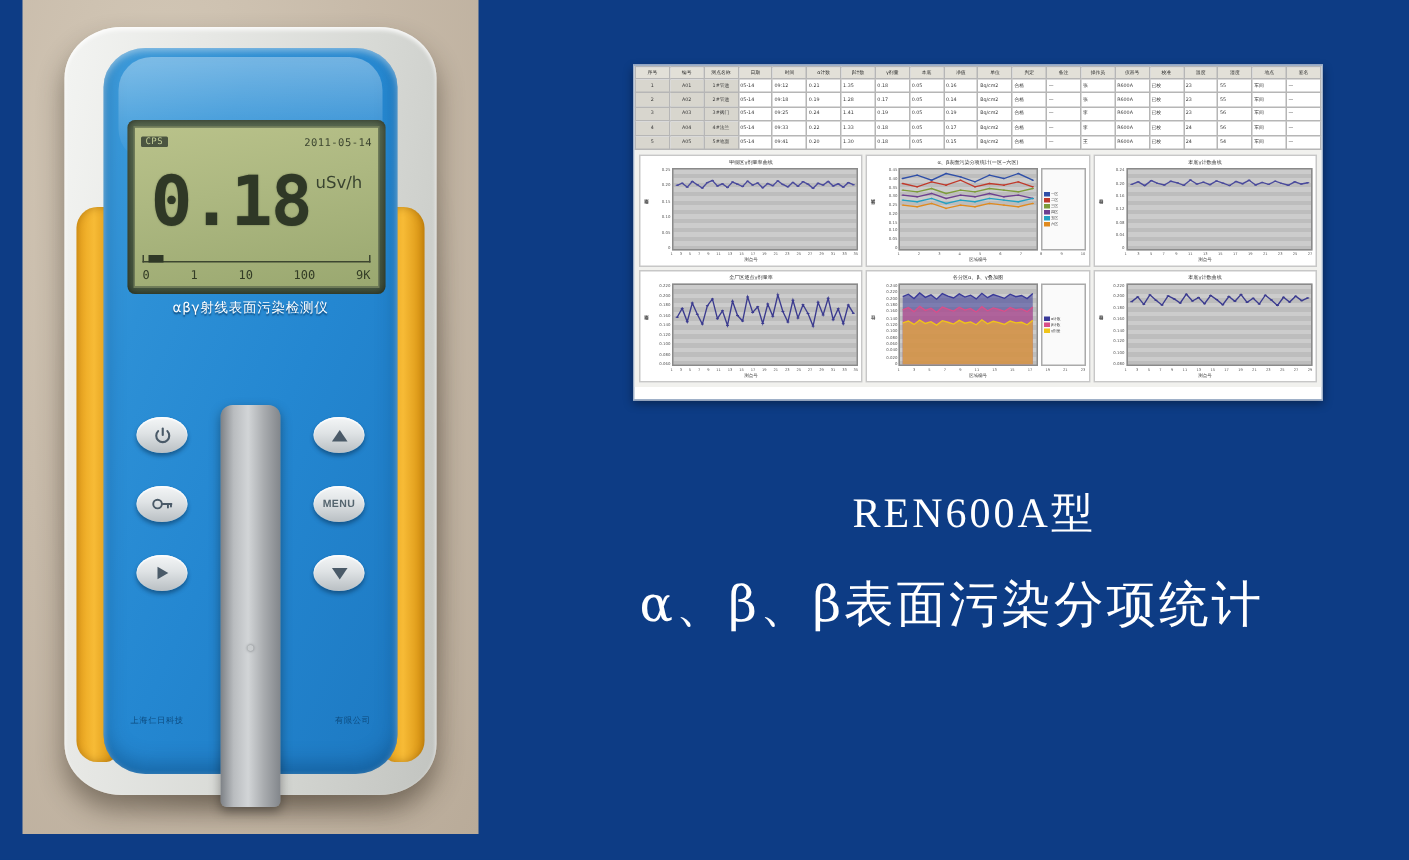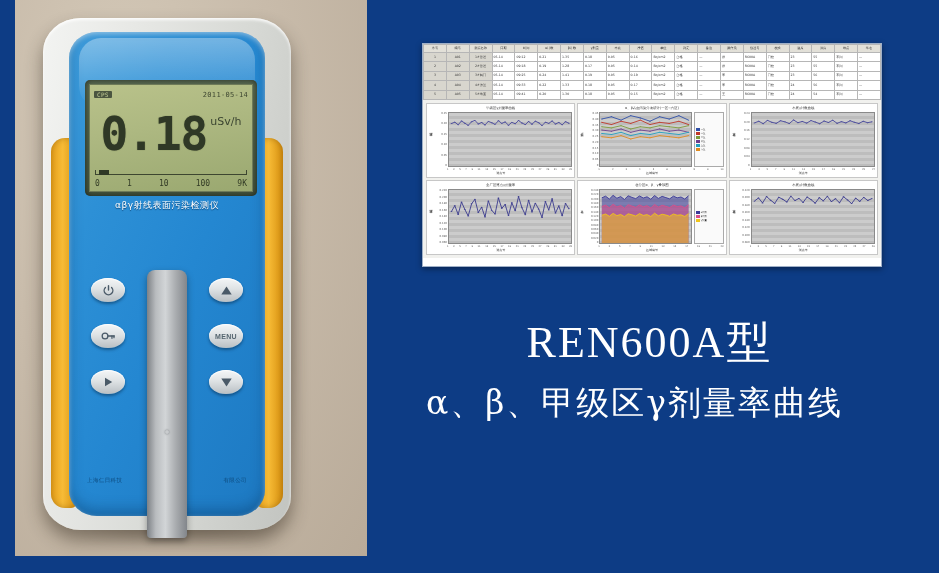--- a/index.html
+++ b/index.html
@@ -9,21 +9,20 @@
     font-family:"Liberation Serif", serif;
     position:relative;
   }
 
   
   #product-photo{
     position:absolute;left:15px;top:0;width:304px;height:556px;
     background:
       radial-gradient(ellipse at 30% 20%, #d4c9b8 0%, #c8bbaa 45%, #b9ab99 100%);
     overflow:hidden;
-    padding-left:48px;
   }
   
   .photo-shadow{
     position:absolute;left:30px;top:40px;width:250px;height:500px;
     background:radial-gradient(ellipse at 55% 55%, rgba(60,48,38,.40) 0%, rgba(60,48,38,.18) 55%, rgba(60,48,38,0) 75%);
     filter:blur(6px);
   }
 
   
   .device-shell{
@@ -203,21 +202,21 @@
     font-size:2.4px;color:#555;padding:0 2px 0 20px;
   }
   .sw-xlab{text-align:center;font-family:"DejaVu Sans",sans-serif;font-size:3px;color:#333;padding-bottom:2px;}
 
   
   #title-block{
     position:absolute;left:330px;top:315px;width:609px;color:#ffffff;
   }
   .title-line1{
     font-family:"Liberation Serif", serif;
-    font-size:44px;line-height:56px;letter-spacing:2px;
+    font-size:28px;line-height:56px;letter-spacing:2px;
     text-align:center;padding-left:30px;
   }
   .title-line2{
     font-family:"DejaVu Serif", serif;
     font-size:33px;line-height:52px;letter-spacing:2px;
     text-align:center;margin-top:6px;
   }
 </style>
 </head>
 <body>
@@ -931,14 +930,14 @@
           <span>27</span>
           <span>29</span>
         </div>
         <div class="sw-xlab">测点号</div>
       </div>
     </div>
 </div>
 
 <div id="title-block">
   <div class="title-line1">REN600A型</div>
-  <div class="title-line2">α、β、甲级区γ剂量率曲线</div>
+  <div class="title-line2">α、β、β表面污染分项统计</div>
 </div>
 
 </body></html>

